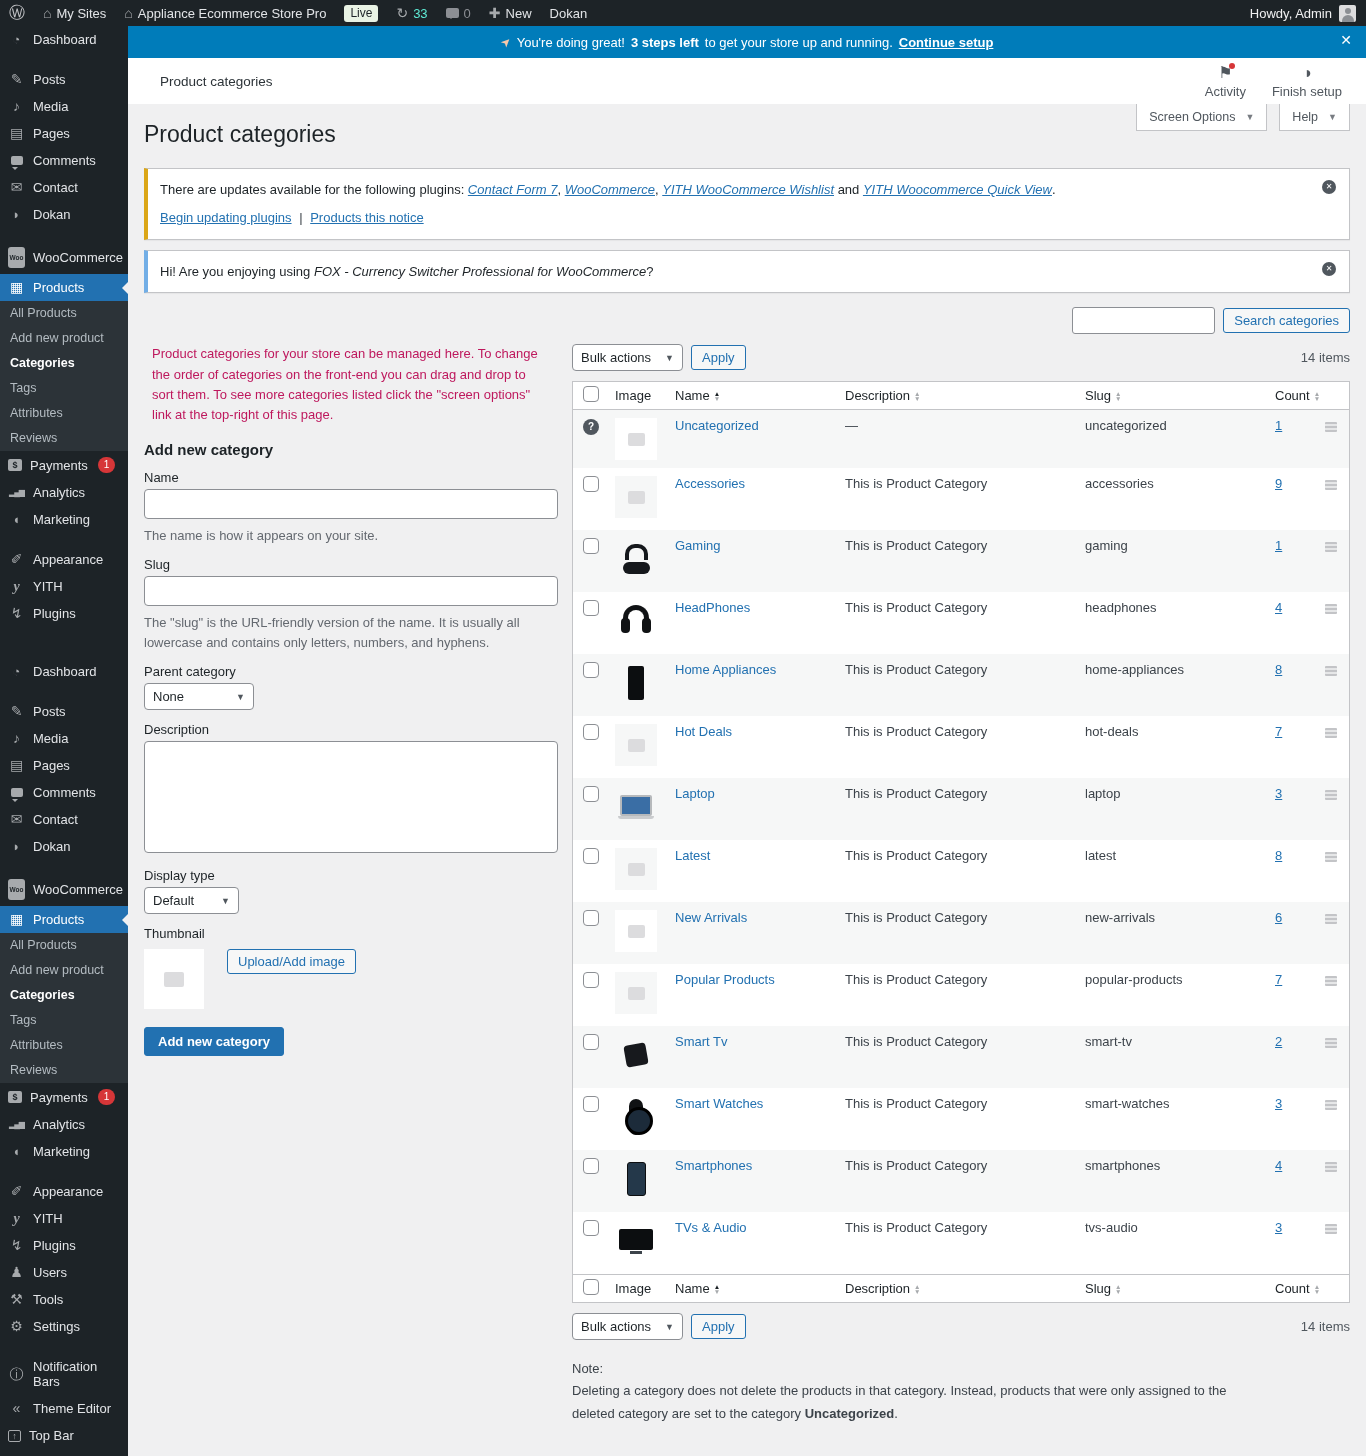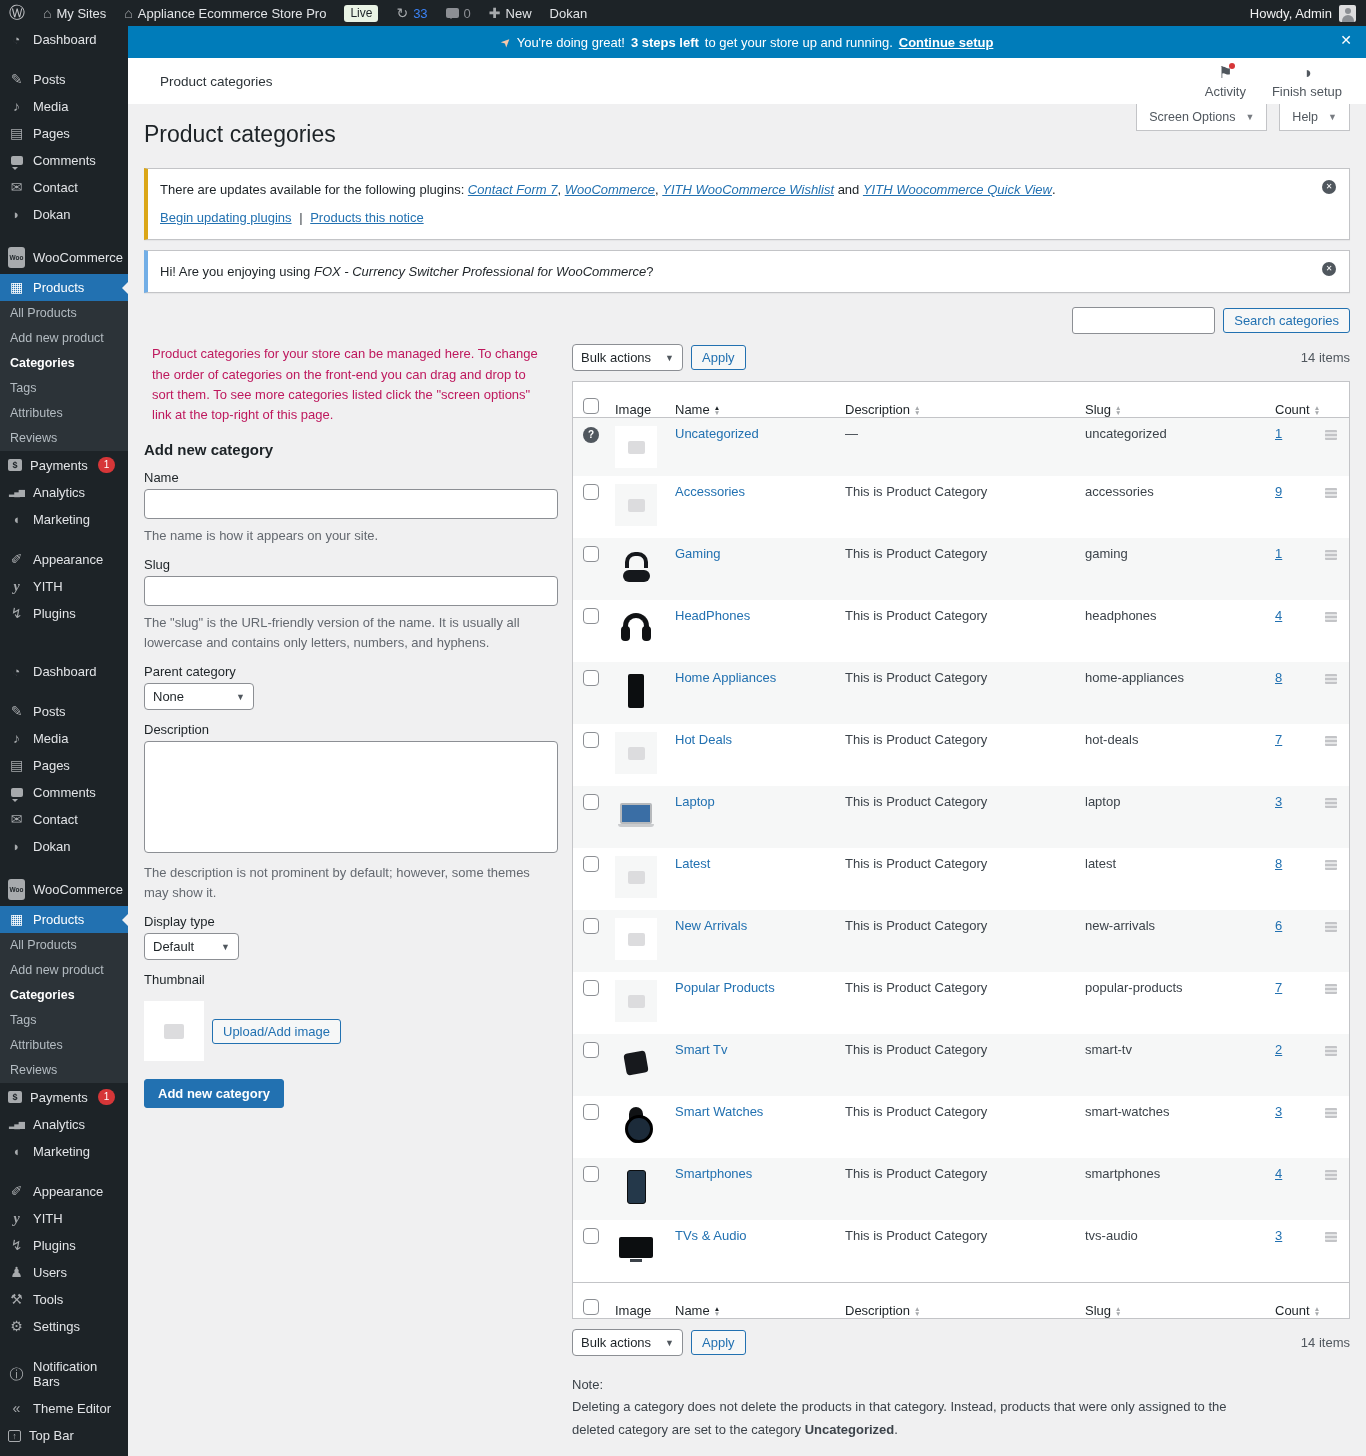--- a/index.html
+++ b/index.html
@@ -6,21 +6,21 @@
   html,body{width:1366px;height:1456px}
   body{font-family:"Liberation Sans",sans-serif;font-size:13px;background:#f0f0f1;color:#1d2327;position:relative;overflow:hidden}
   a{text-decoration:none;cursor:pointer}
 
   
   #adminbar{position:absolute;top:0;left:0;right:0;height:26px;background:#1d2327;color:#c9cdd1;display:flex;align-items:center;z-index:60;font-size:13px}
   .ab-item{display:flex;align-items:center;gap:5px;padding:0 9px;height:100%;color:#e2e4e7}
   .ab-icon{color:#a7aaad;font-size:14px;line-height:1}
   .ab-wp{font-size:16px;color:#c3c4c7}
   .ab-live{background:#e9f3e5;color:#1d2327;border-radius:3px;padding:1px 6px;font-size:12px;line-height:15px}
-  .ab-count{color:#3b82f6}
+  .ab-count{color:#5eead4}
   .ab-bubble{width:13px;height:10px;background:#8c8f94;border-radius:2px;position:relative;display:inline-block}
   .ab-bubble::after{content:"";position:absolute;left:2px;bottom:-4px;border:3px solid transparent;border-top-color:#8c8f94}
   .ab-zero{color:#8c8f94}
   .ab-right{margin-left:auto;display:flex;align-items:center;gap:7px;padding-right:10px}
   .avatar{width:17px;height:17px;background:#dcdcde;border-radius:2px;position:relative;overflow:hidden}
   .avatar::before{content:"";position:absolute;top:3px;left:5.5px;width:6px;height:6px;border-radius:50%;background:#8c8f94}
   .avatar::after{content:"";position:absolute;top:10px;left:2.5px;width:12px;height:8px;border-radius:6px 6px 0 0;background:#8c8f94}
 
   
   #sidebar{position:absolute;top:26px;left:0;width:128px;bottom:0;background:#1d2327;overflow:hidden}
@@ -87,31 +87,31 @@
   .col-right{flex:1;min-width:0}
 
   .intro{color:#be185d;line-height:1.55;margin:2px 8px 16px}
   h2.form-title{font-size:15px;font-weight:bold;margin:4px 0 6px;color:#1d2327}
   .fld label{display:block;margin:12px 0 4px;color:#1d2327}
   .txt{width:100%;height:30px;border:1px solid #8c8f94;border-radius:4px;background:#fff;padding:0 8px;font-size:13px}
   .help{color:#646970;margin:7px 0 2px;line-height:1.5}
   .selbox{display:inline-flex;align-items:center;justify-content:space-between;border:1px solid #8c8f94;border-radius:4px;background:#fff;padding:5px 8px;cursor:pointer;gap:14px}
   .selbox .car{font-size:9px;color:#50575e}
   textarea.txtarea{width:100%;height:112px;border:1px solid #8c8f94;border-radius:4px;background:#fff;padding:6px 8px;font-size:13px;resize:none}
-  .thumb-row{display:flex;align-items:center;gap:8px;margin-top:14px}
+  .thumb-row{display:flex;align-items:flex-start;gap:23px;margin-top:8px}
   .thumb-ph{width:60px;height:60px;background:#fff;display:flex;align-items:center;justify-content:center}
   .thumb-ph::before{content:"";width:20px;height:15px;background:#dcdcde;border-radius:2px}
   .form-submit{margin-top:18px}
 
   .bulk-row{display:flex;align-items:center;gap:8px;margin:2px 0 10px;position:relative}
   .items-count{margin-left:auto;color:#50575e}
 
   .cat-table{background:#fff;border:1px solid #c3c4c7;width:100%}
   .trow,.thead{display:flex;align-items:flex-start}
-  .thead{align-items:flex-end;height:36px;border-bottom:1px solid #c3c4c7}
+  .thead{align-items:center;height:28px;border-bottom:1px solid #c3c4c7}
   .thead.bottom{border-bottom:none;border-top:1px solid #c3c4c7}
   .cell{padding:8px;font-size:13px}
   .c-cb{width:34px;flex:none;padding-left:10px}
   .c-img{width:60px;flex:none}
   .c-name{width:170px;flex:none}
   .c-desc{width:240px;flex:none;color:#3c434a}
   .c-slug{width:190px;flex:none;color:#3c434a}
   .c-count{width:44px;flex:none}
   .c-grid{width:40px;flex:none;text-align:center}
   .thead .cell{padding-top:0;padding-bottom:0;color:#1d2327}
@@ -618,21 +618,20 @@
           <label>Parent category</label>
           <span class="selbox" style="width:110px">
             <span>None</span>
               <span class="car">▼</span>
           </span>
         </div>
 
         <div class="fld">
           <label>Description</label>
           <textarea class="txtarea" style=""></textarea>
-          <p class="help">The description is not prominent by default; however, some themes may show it.</p>
         </div>
 
         <div class="fld">
           <label>Display type</label>
           <span class="selbox" style="width:95px">
             <span>Default</span>
               <span class="car">▼</span>
           </span>
         </div>
 

